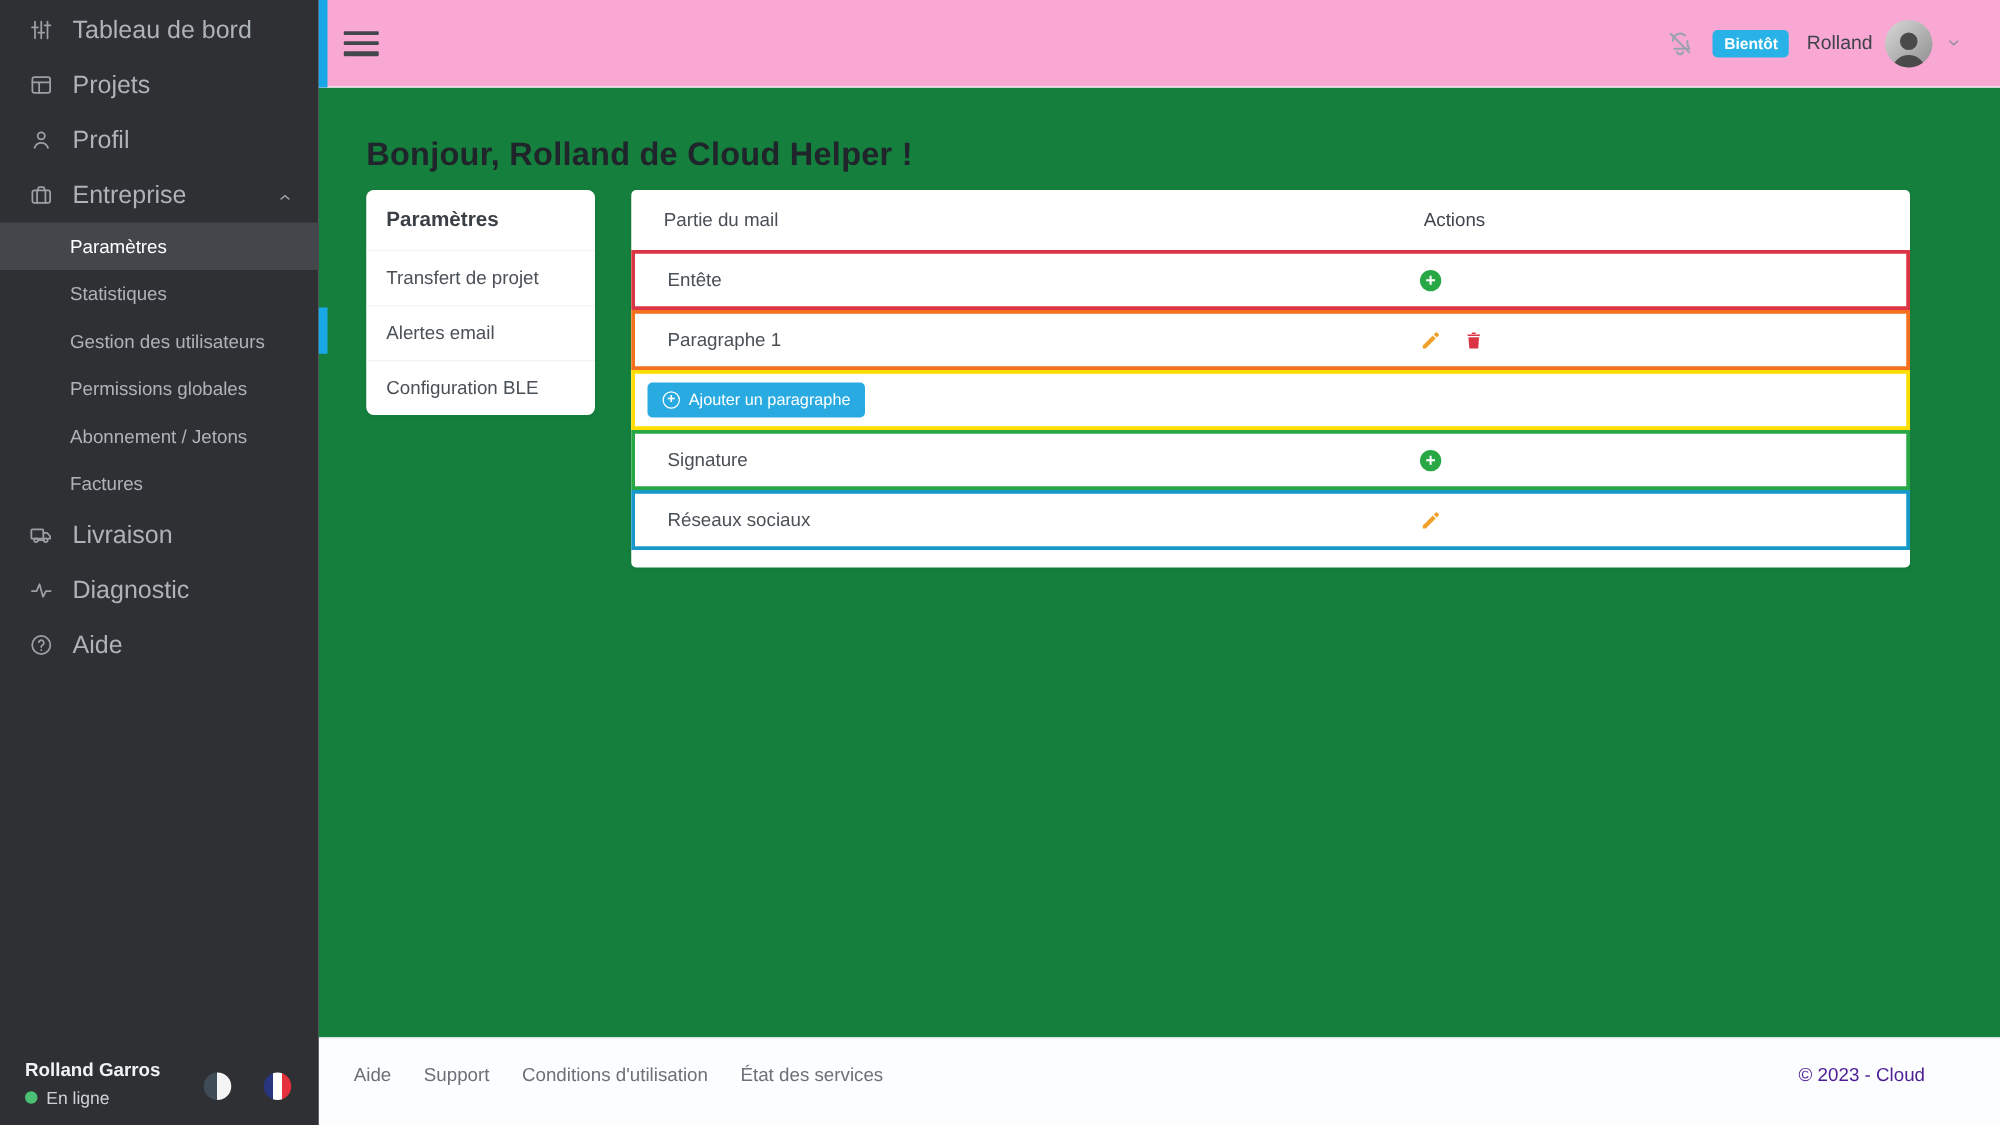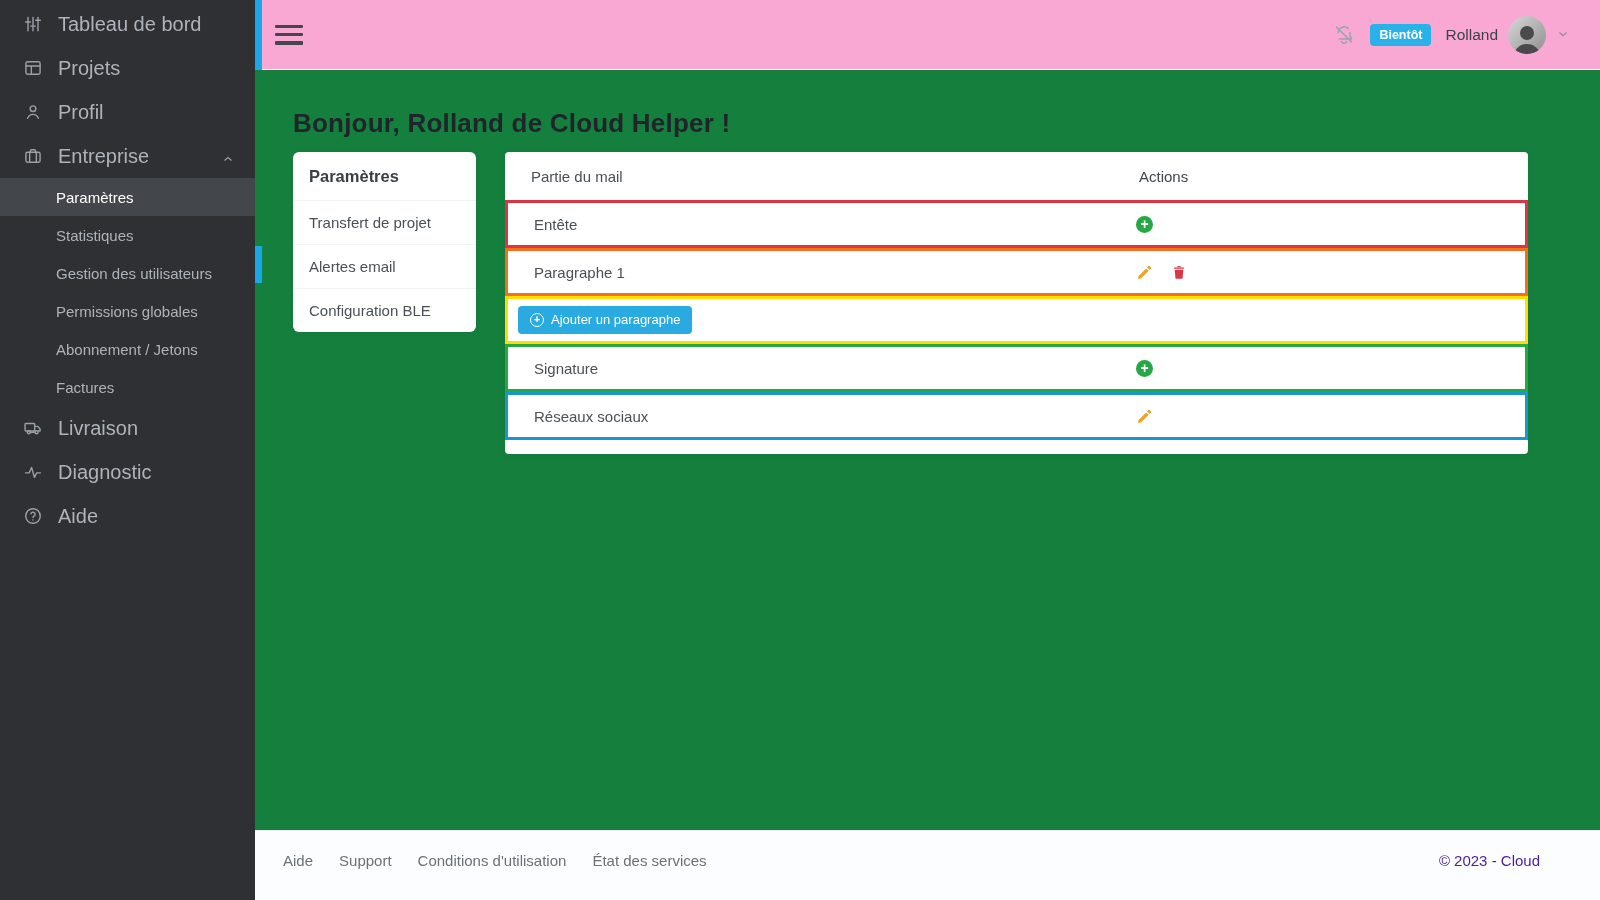--- a/index.html
+++ b/index.html
@@ -191,20 +191,31 @@
         <svg viewBox="0 0 24 24">
             <circle cx="12" cy="12" r="8.7"></circle>
             <path d="M9.6 9.3a2.5 2.5 0 1 1 3.4 2.9c-.7.3-1 .8-1 1.6"></path>
             <path d="M12 16.6v.3"></path>
           </svg>
       </span>
       <span class="nav-label">Aide</span>
     </a>
   </nav>
 
+  <div class="side-footer">
+    <div class="side-user">Rolland Garros</div>
+    <div class="side-status">
+      <span class="dot"></span>
+      <span>En ligne</span>
+    </div>
+    <div class="side-right-ics">
+      <span class="toggle-ic"></span>
+      <span class="flag-ic"></span>
+    </div>
+  </div>
 </aside>
 
 <div class="accent-bar accent-logo"></div>
 <div class="accent-bar accent-active"></div>
 
 <header class="topbar">
   <div class="burger">
       <i></i>
       <i></i>
       <i></i>

